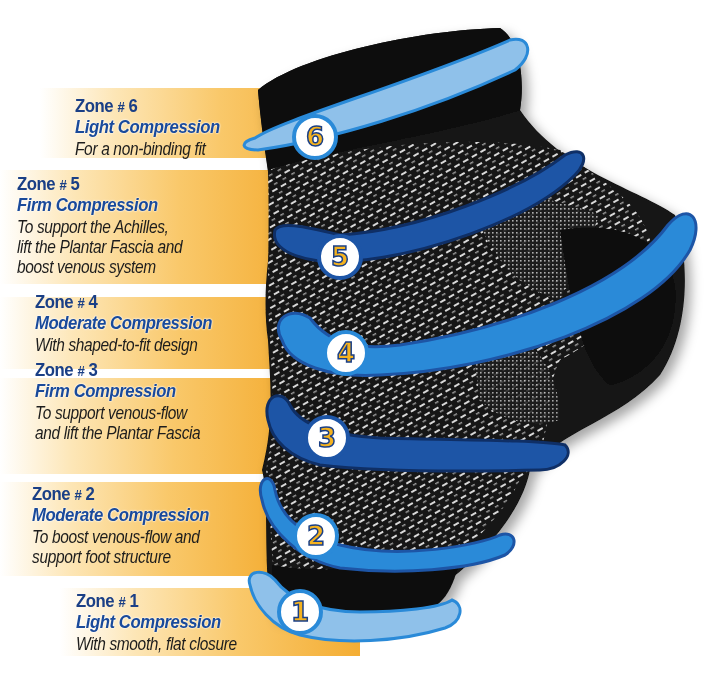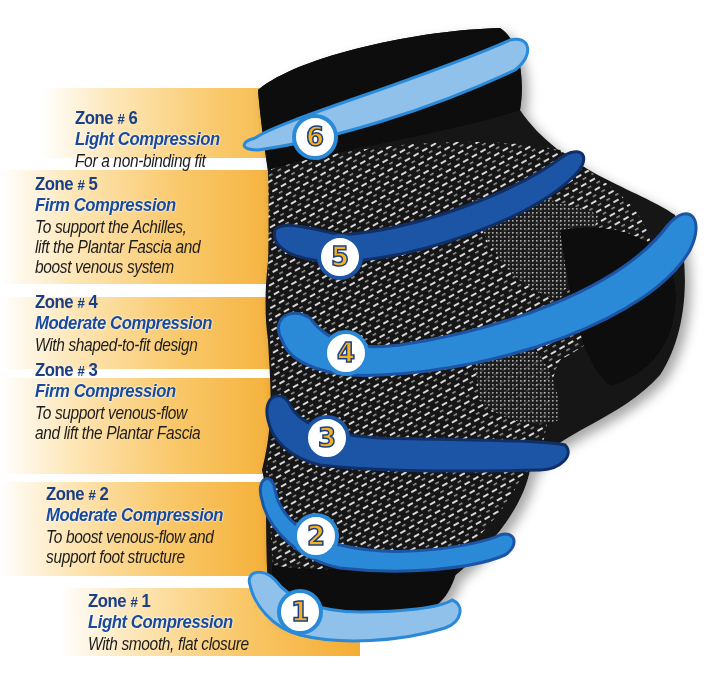--- a/index.html
+++ b/index.html
@@ -105,29 +105,29 @@
 <div style="position:absolute; left:312px; top:423px; width:30px; text-align:center;">
   <span class="badge-num" style="font-size:26px; color:#f4b21f; -webkit-text-stroke:1.5px #1a3f86;">3</span>
 </div>
 <div style="position:absolute; left:301px; top:521px; width:30px; text-align:center;">
   <span class="badge-num" style="font-size:26px; color:#f4b21f; -webkit-text-stroke:1.5px #1a3f86;">2</span>
 </div>
 <div style="position:absolute; left:285px; top:597px; width:30px; text-align:center;">
   <span class="badge-num" style="font-size:26px; color:#f4b21f; -webkit-text-stroke:1.5px #1a3f86;">1</span>
 </div>
 
-<div class="zone" style="left:75px; top:108px;">
+<div class="zone" style="left:75px; top:96px;">
   <div class="title"><span>Zone</span> <span class="hash">#</span> <span>6</span></div>
   <div class="level">Light Compression</div>
   <div class="desc">
       <div>For a non-binding fit</div>
     </div>
 </div>
 
-<div class="zone" style="left:35px; top:174px;">
+<div class="zone" style="left:17px; top:174px;">
   <div class="title"><span>Zone</span> <span class="hash">#</span> <span>5</span></div>
   <div class="level">Firm Compression</div>
   <div class="desc">
     <div>To support the Achilles,</div>
     <div>lift the Plantar Fascia and</div>
     <div>boost venous system</div>
   </div>
 </div>
 
 <div class="zone" style="left:35px; top:292px;">
@@ -140,28 +140,28 @@
 
 <div class="zone" style="left:35px; top:360px;">
   <div class="title"><span>Zone</span> <span class="hash">#</span> <span>3</span></div>
   <div class="level">Firm Compression</div>
   <div class="desc">
     <div>To support venous-flow</div>
     <div>and lift the Plantar Fascia</div>
   </div>
 </div>
 
-<div class="zone" style="left:46px; top:484px;">
+<div class="zone" style="left:32px; top:484px;">
   <div class="title"><span>Zone</span> <span class="hash">#</span> <span>2</span></div>
   <div class="level">Moderate Compression</div>
   <div class="desc">
     <div>To boost venous-flow and</div>
     <div>support foot structure</div>
   </div>
 </div>
 
-<div class="zone" style="left:88px; top:591px;">
+<div class="zone" style="left:76px; top:591px;">
   <div class="title"><span>Zone</span> <span class="hash">#</span> <span>1</span></div>
   <div class="level">Light Compression</div>
   <div class="desc">
       <div>With smooth, flat closure</div>
     </div>
 </div>
 
 </body></html>

